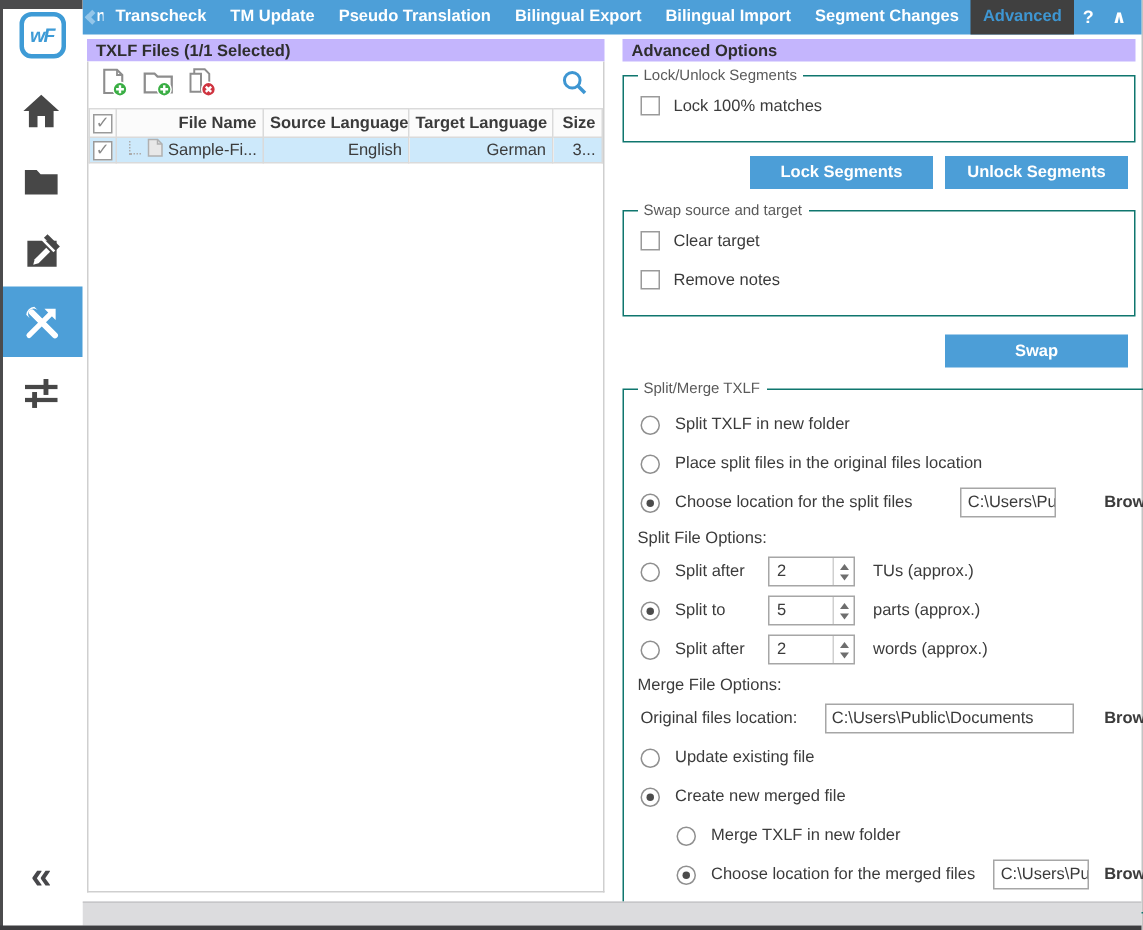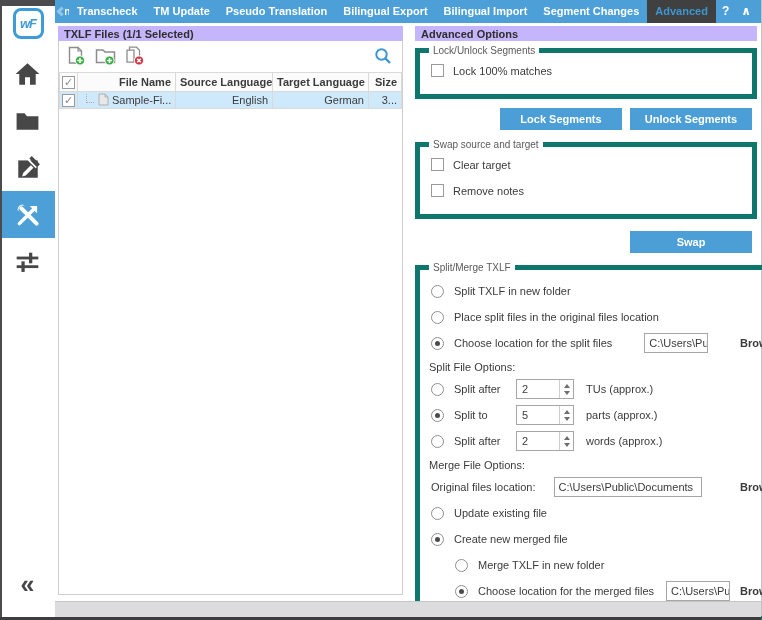--- a/index.html
+++ b/index.html
@@ -71,40 +71,40 @@
   
   .cb { width:13px; height:13px; border:1px solid #9a9a9a; background:#fff; display:inline-flex;
         align-items:center; justify-content:center; font-size:11px; color:#8a8a8a; line-height:11px; flex:none; }
   .radio { width:13px; height:13px; border:1px solid #8f8f8f; border-radius:50%; background:#fff;
            display:inline-flex; align-items:center; justify-content:center; flex:none; }
   .radio .dot { width:5px; height:5px; border-radius:50%; background:#4c4c4c; display:none; }
   .radio.on .dot { display:block; }
 
   
   .adv-panel { position:absolute; left:360px; top:3px; width:342px; }
-  fieldset { border:5px solid #0f766e; padding:2px 8px 4px 8px; margin-top:4px; }
+  fieldset { border:1px solid #0f766e; padding:2px 8px 4px 8px; margin-top:4px; }
   legend { font-size:10px; color:#5a5a5a; padding:0 4px; margin-left:1px; }
   .opt-row { display:flex; align-items:center; gap:9px; margin:6px 0 13px 3px; }
   .btn-row { display:flex; justify-content:flex-end; gap:8px; padding-right:5px; }
   .btn-row.m1 { margin-top:9px; }
   .btn-row.m2 { margin-top:12px; }
   .btn { min-width:122px; height:22px; background:#4c9ed7; color:#fff; font-weight:bold; font-size:11px;
          border:none; display:flex; align-items:center; justify-content:center; cursor:pointer;
          font-family:"Liberation Sans","DejaVu Sans",sans-serif; }
   .f2 { margin-top:9px; }
   .f3 { margin-top:9px; padding-bottom:9px; }
   .radio-row { display:flex; align-items:center; gap:10px; margin:6px 0 6px 3px; min-height:20px; }
   .radio-row .lbl { white-space:nowrap; }
   .sub { margin-left:27px; }
   .section-label { margin:8px 0 2px 1px; color:#3b3b3b; }
   .text-field { height:20px; border:1px solid #a6a6a6; background:#fff; padding:0 4px;
                 display:flex; align-items:center; white-space:nowrap; overflow:hidden; }
   .browse { font-weight:bold; white-space:nowrap; cursor:pointer; }
   .fld-split { width:64px; margin-left:auto; }
-  .fld-orig { width:148px; margin-left:8px; }
+  .fld-orig { width:166px; margin-left:8px; }
   .fld-merged { width:64px; margin-left:2px; }
   .browse-end { margin-left:auto; margin-right:4px; }
   .lblw { width:52px; flex:none; }
   .spin { width:58px; height:20px; border:1px solid #a6a6a6; background:#fff; display:flex; align-items:stretch; }
   .spin .val { flex:1; display:flex; align-items:center; padding-left:5px; }
   .spin .arrows { width:14px; border-left:1px solid #cfcfcf; display:flex; flex-direction:column;
                   align-items:center; justify-content:center; gap:3px; }
   .tri-up { width:0; height:0; border-left:3.5px solid transparent; border-right:3.5px solid transparent;
             border-bottom:4.5px solid #6e6e6e; }
   .tri-down { width:0; height:0; border-left:3.5px solid transparent; border-right:3.5px solid transparent;

